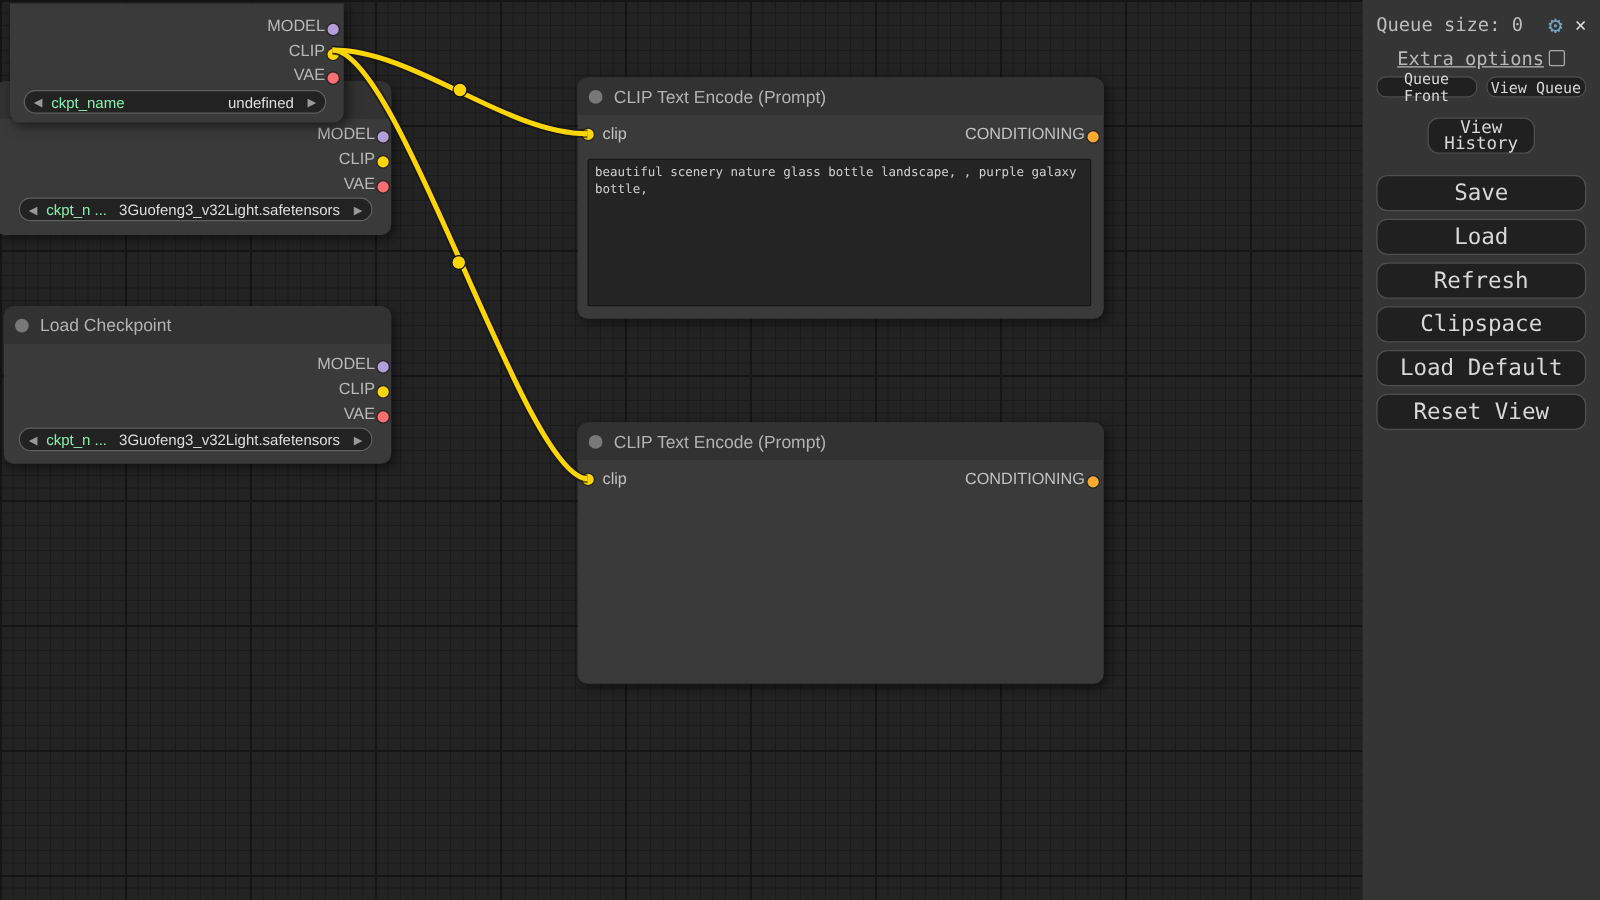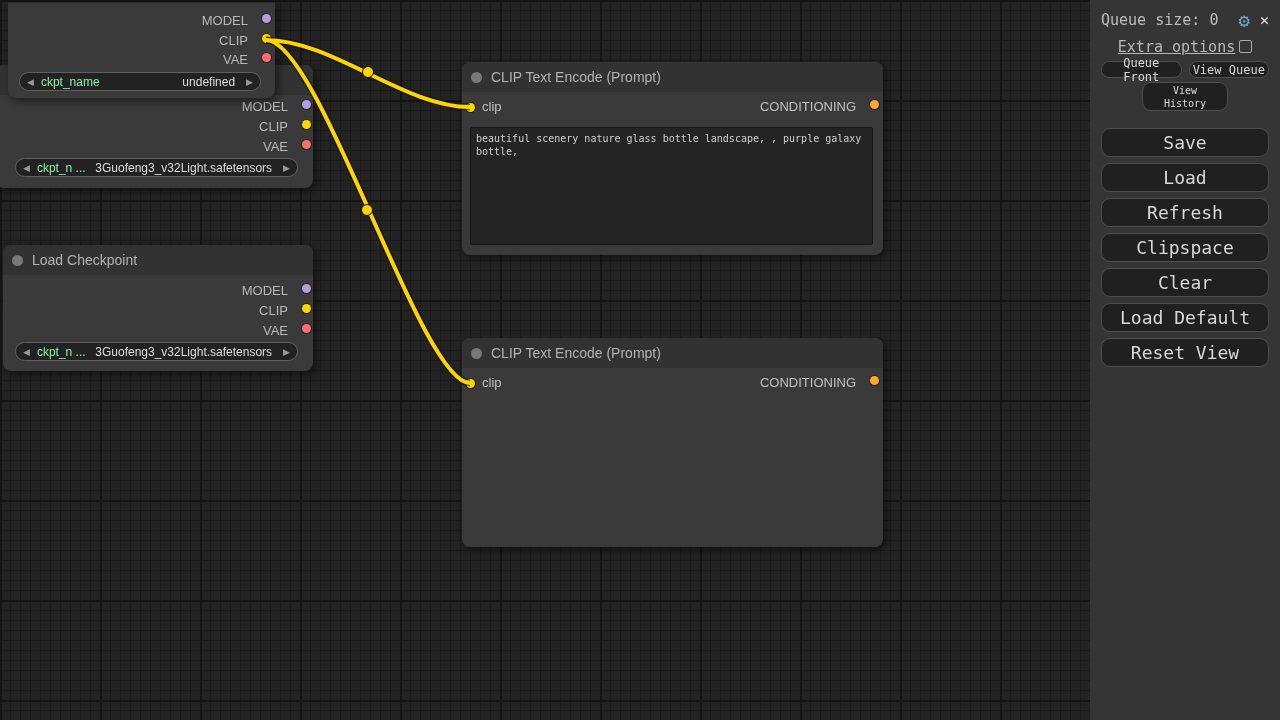--- a/index.html
+++ b/index.html
@@ -21,21 +21,21 @@
   
   .node {
     position:absolute; background:#3a3a3a; border-radius:8px;
     box-shadow:3px 3px 9px rgba(0,0,0,.5);
   }
   .node-title {
     height:30px; background:#323232; border-radius:8px 8px 0 0;
     display:flex; align-items:center; color:#b3b3b3; font-size:14px;
   }
   .title-dot { width:11px; height:11px; border-radius:50%; background:#787878; margin:0 9px 0 9px; flex:none; }
-  .out-row { position:absolute; display:flex; align-items:flex-start; gap:14px; height:14px; }
+  .out-row { position:absolute; display:flex; align-items:flex-end; gap:2px; height:14px; }
   .in-row  { position:absolute; display:flex; align-items:center; gap:7px; height:14px; }
   .slot-label { color:#b8b8b8; font-size:13px; line-height:14px; }
   .dot { width:9px; height:9px; border-radius:50%; flex:none; box-shadow:0 0 0 1px rgba(0,0,0,.35); }
 
   .widget {
     position:absolute; height:19px; background:#222; border:1px solid #5f5f5f;
     border-radius:10px; display:flex; align-items:center; padding:0 7px; gap:7px;
     font-size:12px; overflow:hidden; white-space:nowrap;
   }
   .widget .arrow { color:#999; font-size:9px; flex:none; }
@@ -68,21 +68,21 @@
     font-family:"DejaVu Sans Mono", monospace; background:#202020; color:#d8d8d8;
     border:1px solid #4e4e4e; border-radius:9px; cursor:pointer;
     display:flex; align-items:center; justify-content:center;
   }
   .btn-queue-prompt { height:30px; font-size:20px; margin-top:8px; width:100%; }
   .extra-row { display:flex; align-items:center; justify-content:center; margin-top:9px; height:15px; }
   .extra-label { font-size:15px; color:#b8b8b8;text-decoration:underline; }
   .checkbox { width:13px; height:13px; border:1px solid #aaa; border-radius:2px; margin-left:4px; background:transparent; cursor:pointer; }
   .small-row { display:flex; gap:7px; margin-top:7px; }
   .btn-small { height:17px; font-size:12px; flex:1; border-radius:8px; }
-  .btn-history { height:29px; font-size:10px; width:86px; margin:4px auto 0 auto; text-align:center; line-height:13px; padding:0 10px; }
+  .btn-history { height:29px; font-size:14px; width:86px; margin:16px auto 0 auto; text-align:center; line-height:13px; padding:0 10px; }
   .btn-main { height:29px; font-size:18px; margin-top:6px; width:100%; }
   .btn-main.first { margin-top:17px; }
 </style>
 </head>
 <body>
 
 <div id="app">
   <div id="canvas">
 
     <div class="node" style="left:-4px; top:65px; width:317px; height:123px;">
@@ -206,17 +206,16 @@
     </div>
     <div class="small-row">
       <button class="btn btn-small">Queue Front</button>
       <button class="btn btn-small">View Queue</button>
     </div>
     <button class="btn btn-history">View History</button>
     <button class="btn btn-main first">Save</button>
     <button class="btn btn-main">Load</button>
     <button class="btn btn-main">Refresh</button>
     <button class="btn btn-main">Clipspace</button>
-    <button class="btn btn-main">Clear</button>
     <button class="btn btn-main">Load Default</button>
     <button class="btn btn-main">Reset View</button>
   </div>
 </div>
 
 </body></html>

